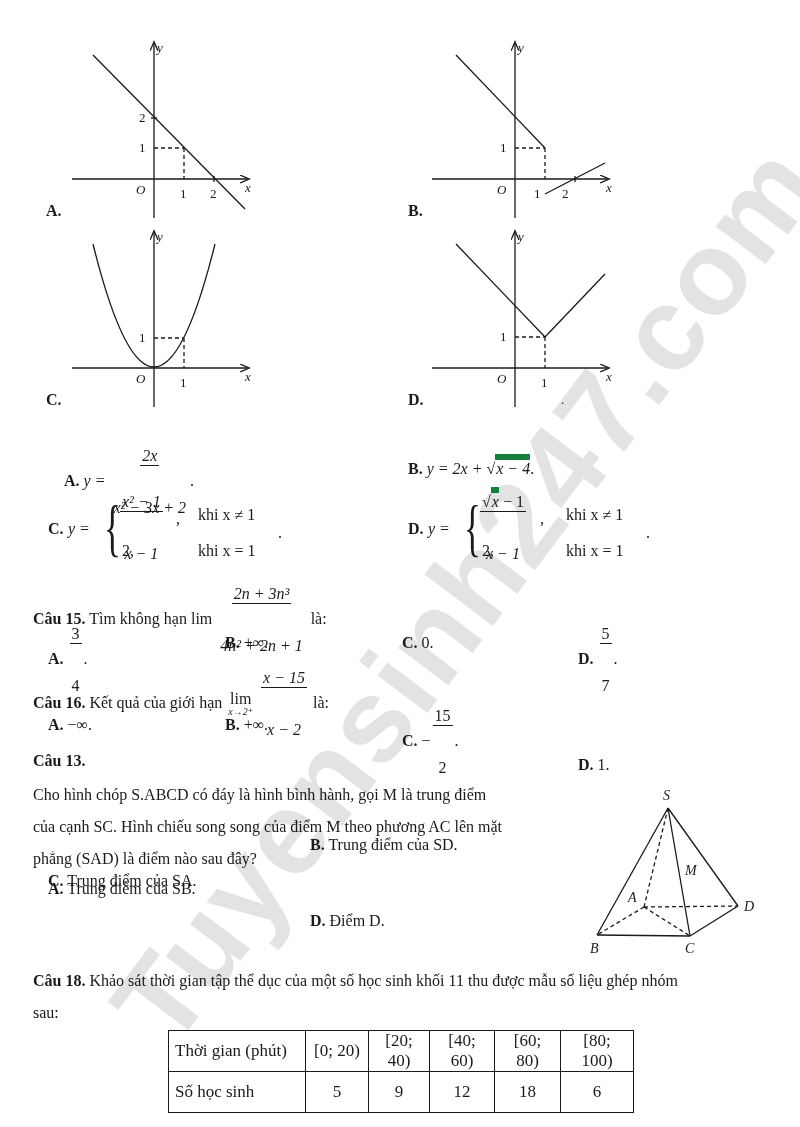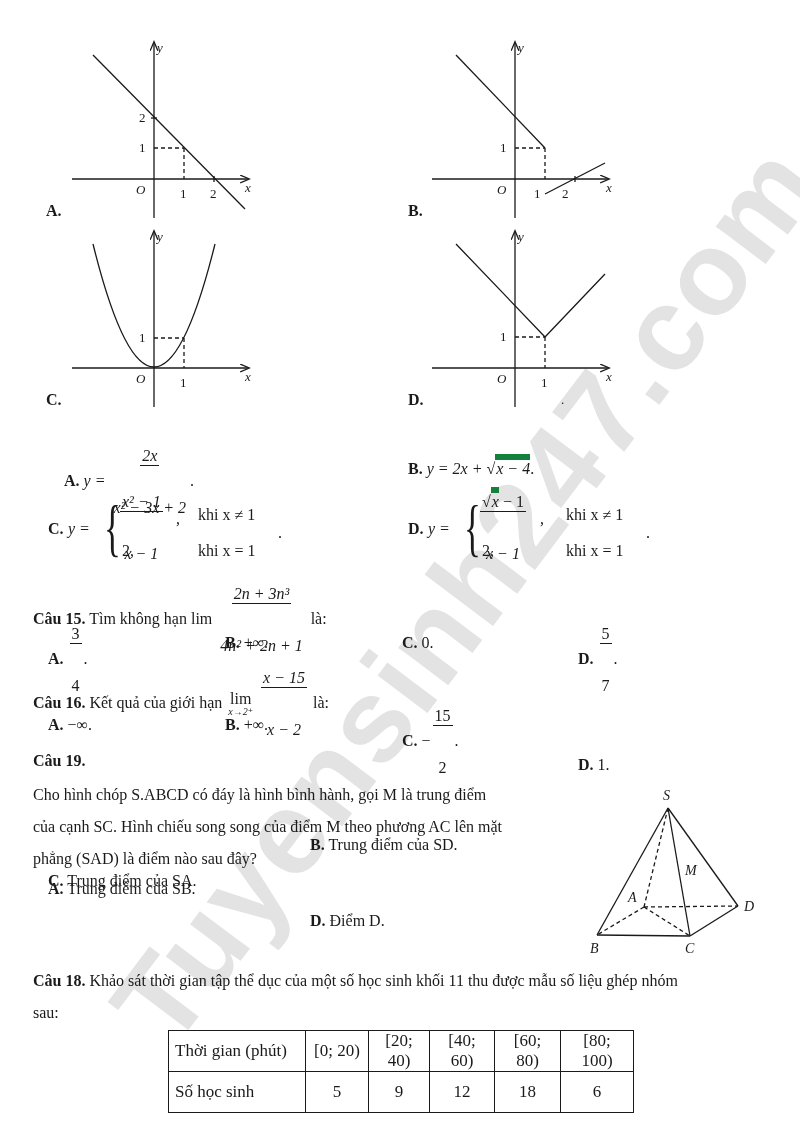--- a/index.html
+++ b/index.html
@@ -218,21 +218,21 @@
   <span>−</span><span class="frac">
         <span class="num">15</span>
         <span class="den">2</span>
       </span><span>.</span>
 </div>
 <div class="abs" style="left:578px; top:716px;margin-top:40px;">
   <span class="b">D.</span>
   <span>1.</span>
 </div>
 
-<div class="abs b" style="left:33px; top:752px;">Câu 19.</div>
+<div class="abs b" style="left:33px; top:752px;">Câu 13.</div>
 <div class="abs" style="left:33px; top:818px;">của cạnh SC. Hình chiếu song song của điểm M theo phương AC lên mặt</div>
 <div class="abs" style="left:33px; top:786px;">Cho hình chóp S.ABCD có đáy là hình bình hành, gọi M là trung điểm</div>
 <div class="abs" style="left:33px; top:850px;">phẳng (SAD) là điểm nào sau đây?</div>
 
 <div class="abs" style="left:48px; top:880px;">
   <span class="b">A.</span>
   <span>Trung điểm của SB.</span>
 </div>
 <div class="abs" style="left:310px; top:836px;">
   <span class="b">B.</span>

